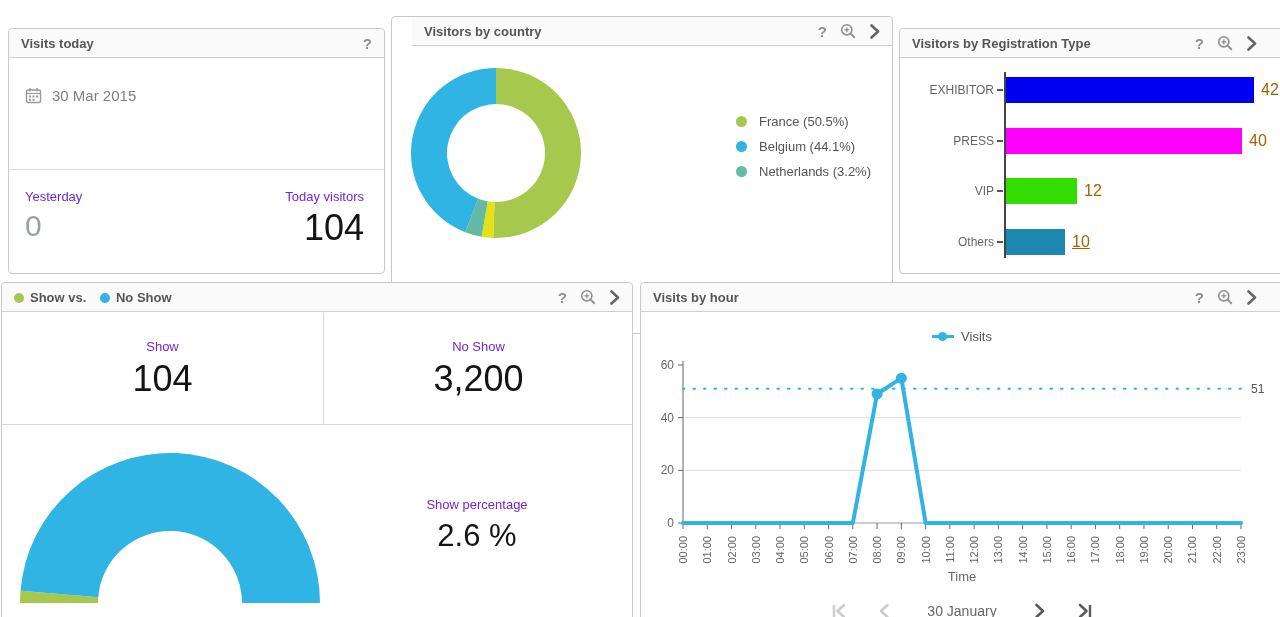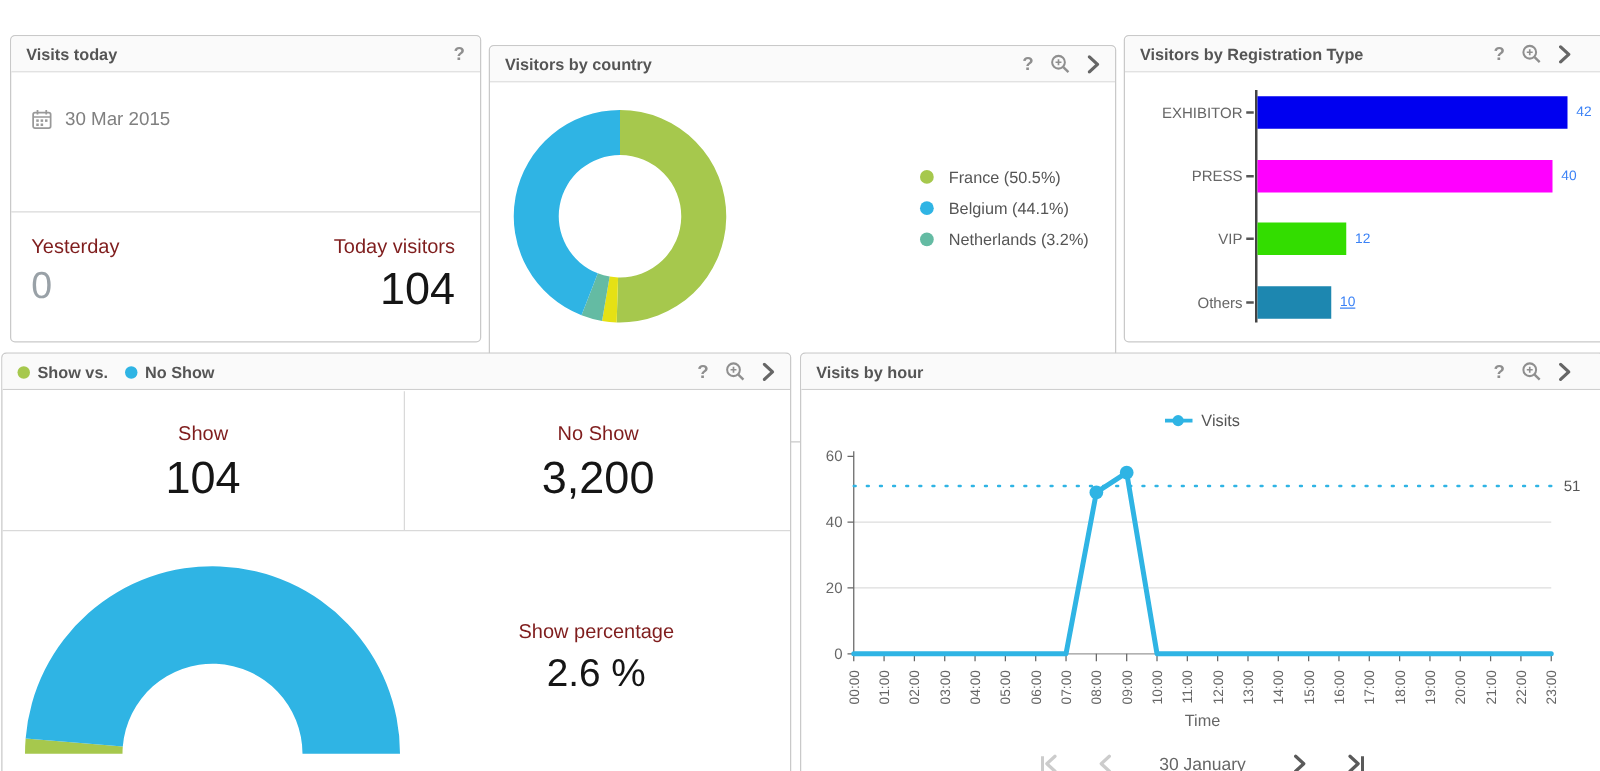--- a/index.html
+++ b/index.html
@@ -6,35 +6,35 @@
   body{font-family:"Liberation Sans",sans-serif;-webkit-font-smoothing:antialiased;}
   #stage{position:relative;width:1280px;height:617px;background:#fff;overflow:hidden;margin-top:16px;}
   .panel{position:absolute;background:#fff;border:1px solid #c9c9c9;border-radius:4px;box-sizing:border-box;}
   .phead{height:29px;display:flex;align-items:center;padding:0 12px;background:#fafafa;
          border-bottom:1px solid #cfcfcf;border-radius:4px 4px 0 0;box-sizing:border-box;}
   .ptitle{font-size:13px;font-weight:bold;color:#555;white-space:nowrap;}
   .picons{margin-left:auto;display:flex;align-items:center;gap:13px;}
   .help-ic{color:#8f8f8f;font-size:15px;font-weight:bold;line-height:1;cursor:pointer;}
   .icbtn{display:flex;align-items:center;cursor:pointer;}
   .hdot{width:10px;height:10px;border-radius:50%;display:inline-block;margin-right:6px;vertical-align:-1px;}
-  .graylabel{font-size:16px;color:#7f1d1d;}
+  .graylabel{font-size:13px;color:#6d28d9;}
   .bignum{font-size:36px;color:#151515;letter-spacing:0;}
   
   .daterow{position:absolute;left:16px;top:58px;display:flex;align-items:center;gap:10px;color:#808080;font-size:15px;}
   .p1divider{position:absolute;left:0;right:0;top:140px;border-top:1px solid #d9d9d9;}
   
   .legend{position:absolute;left:344px;top:92px;}
   .legend-item{display:flex;align-items:center;height:25px;}
   .ldot{width:11px;height:11px;border-radius:50%;margin-right:12px;flex:0 0 auto;}
   .ltext{font-size:13px;color:#555;}
   
   .barrow-label{position:absolute;width:92px;text-align:right;font-size:12px;color:#666;line-height:26px;}
   .bartick{position:absolute;width:6px;height:2px;background:#555;}
   .bar{position:absolute;height:26px;}
-  .barval{position:absolute;font-size:11px;color:#3b82f6;line-height:26px;}
+  .barval{position:absolute;font-size:16px;color:#a16207;line-height:26px;}
   .baraxis{position:absolute;width:2px;background:#444;}
   
   .vdivider{position:absolute;border-left:1px solid #d9d9d9;}
   .hdivider{position:absolute;border-top:1px solid #d9d9d9;left:0;right:0;}
   .centercell{position:absolute;text-align:center;}
   
   .hlegend{position:absolute;top:46px;left:0;width:100%;display:flex;justify-content:center;align-items:center;gap:7px;}
   .leg-line{width:22px;height:3px;position:relative;}
   .leg-line::after{content:'';position:absolute;width:9px;height:9px;border-radius:50%;left:6px;top:-3px;background:inherit;}
   .leg-text{font-size:13px;color:#555;}
@@ -75,21 +75,21 @@
     <div style="position:absolute;left:16px;top:160px;">
       <div class="graylabel">Yesterday</div>
       <div style="font-size:30px;color:#99a1a7;margin-top:5px;">0</div>
     </div>
     <div style="position:absolute;right:20px;top:160px;text-align:right;">
       <div class="graylabel">Today visitors</div>
       <div class="bignum" style="margin-top:3px;">104</div>
     </div>
   </div>
 
-  <div class="panel" style="left:391px;top:20px;width:502px;height:318px;">
+  <div class="panel" style="left:391px;top:0;width:502px;height:318px;padding-left:20px;">
     <div class="phead">
       <span class="ptitle">Visitors by country</span>
       <span class="picons">
         <span class="help-ic">?</span>
         <span class="icbtn">
           <svg width="17" height="17" viewBox="0 0 18 18">
               <circle cx="7.2" cy="7.2" r="5.4" fill="none" stroke="#8f8f8f" stroke-width="1.7"></circle>
               <line x1="4.7" y1="7.2" x2="9.7" y2="7.2" stroke="#8f8f8f" stroke-width="1.4"></line>
               <line x1="7.2" y1="4.7" x2="7.2" y2="9.7" stroke="#8f8f8f" stroke-width="1.4"></line>
               <line x1="11.3" y1="11.3" x2="15.6" y2="15.6" stroke="#8f8f8f" stroke-width="2"></line>

